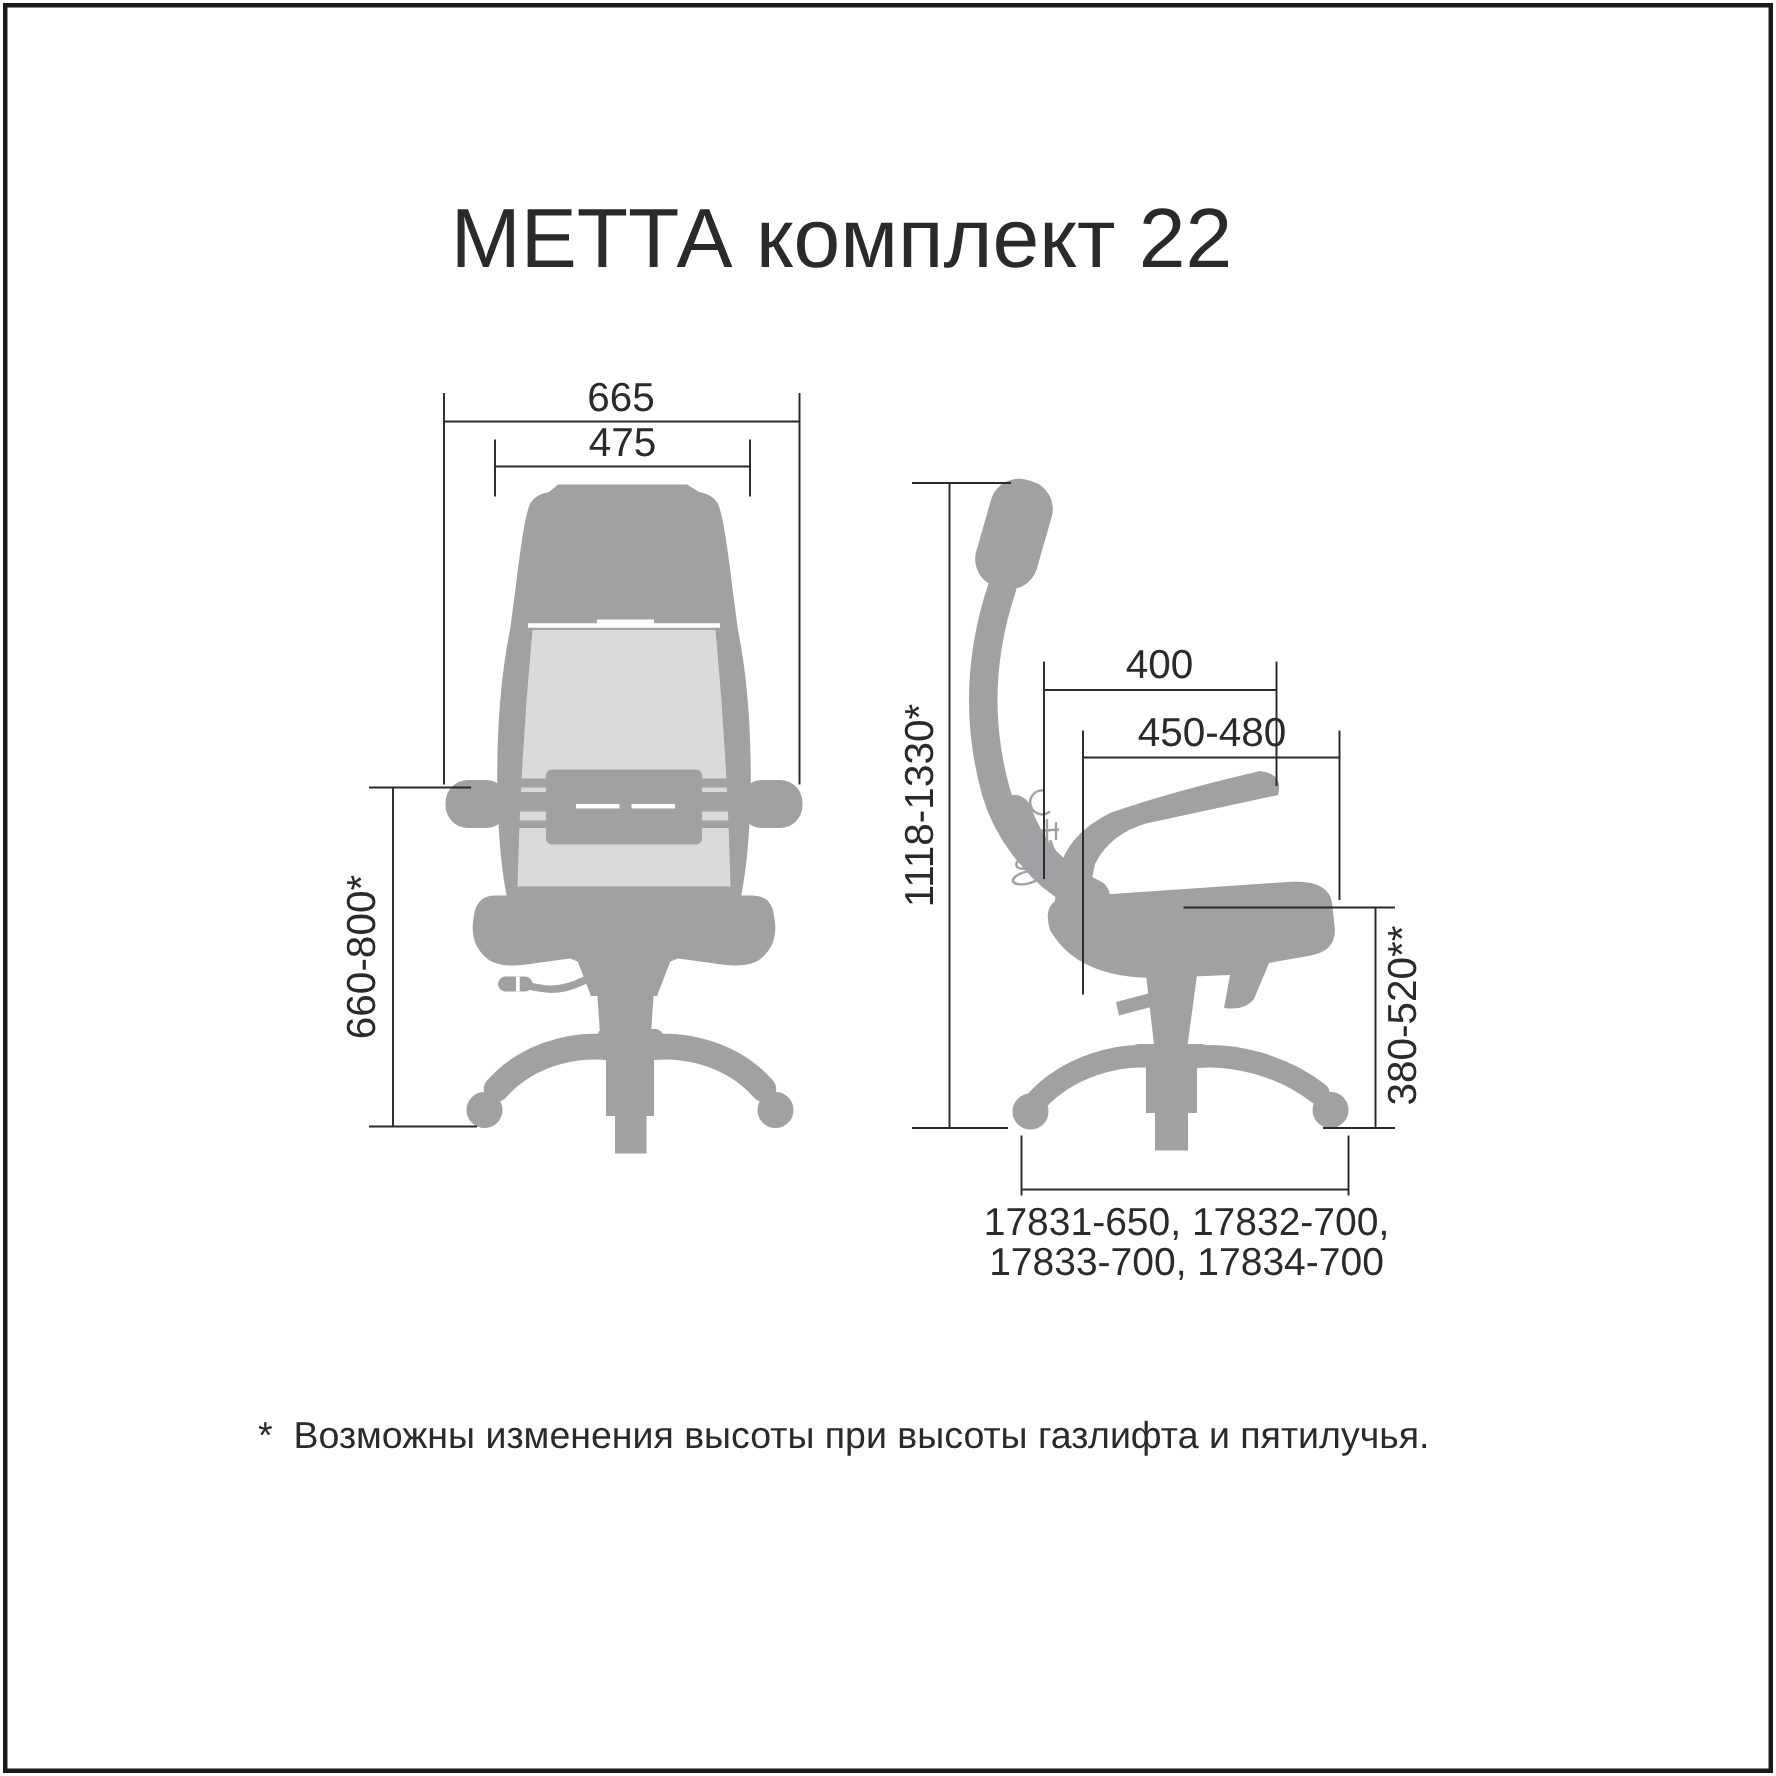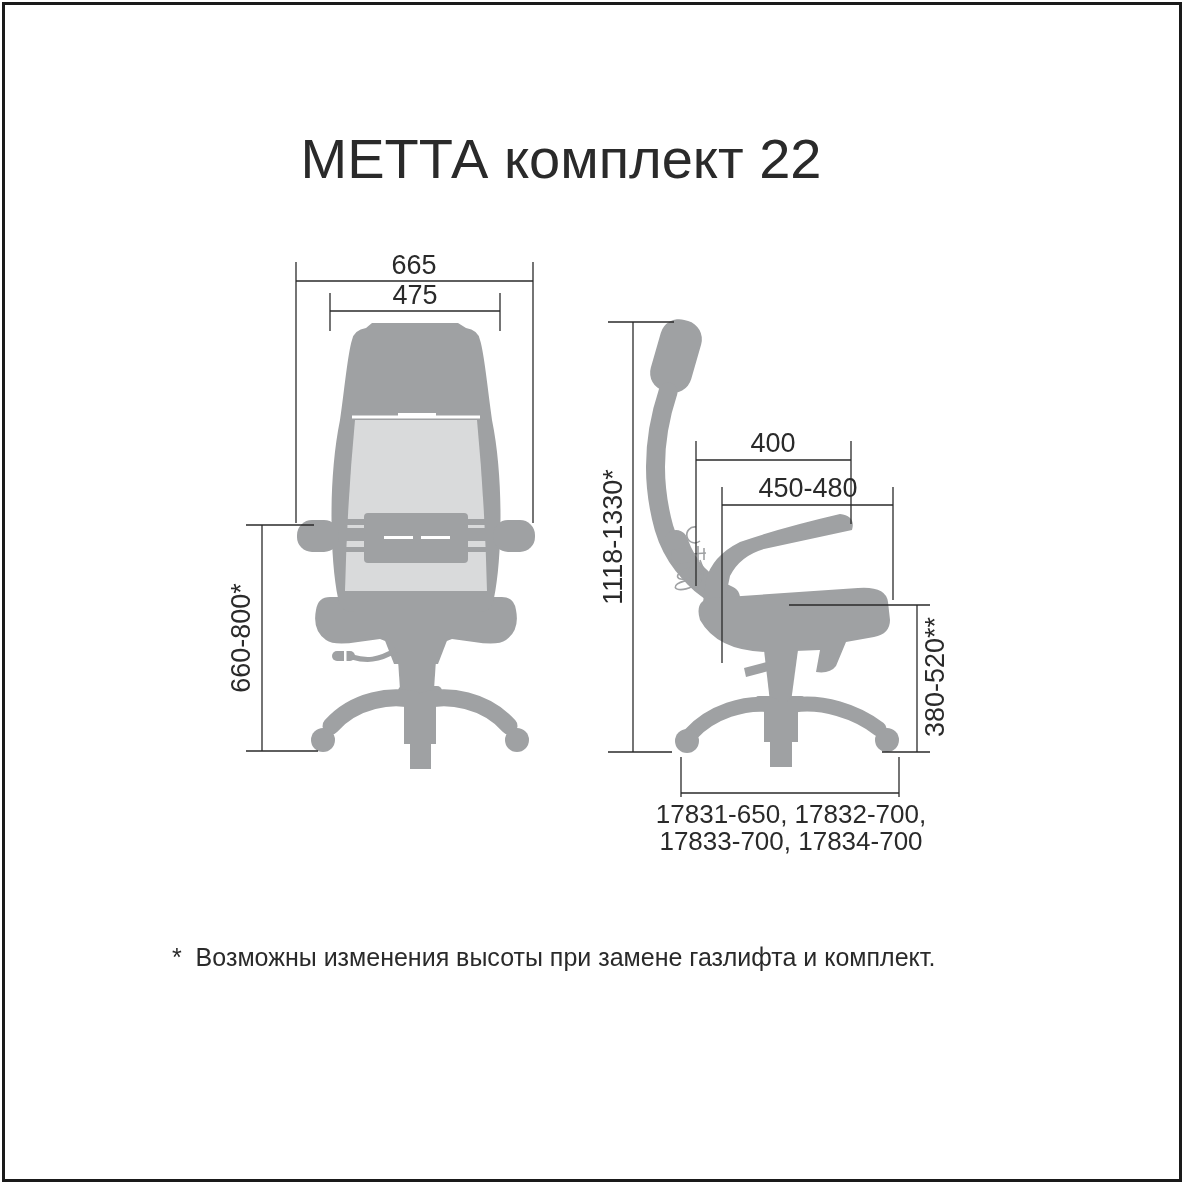--- a/index.html
+++ b/index.html
@@ -185,15 +185,15 @@
 
       <line class="dim" x1="681" y1="757" x2="681" y2="797"></line>
       <line class="dim" x1="899" y1="757" x2="899" y2="797"></line>
       <line class="dim" x1="681" y1="793" x2="899" y2="793"></line>
       <text class="modeltext" x="791" y="823" text-anchor="middle">17831-650, 17832-700,</text>
       <text class="modeltext" x="791" y="850" text-anchor="middle">17833-700, 17834-700</text>
     </g>
   </svg>
 
   <div class="footnotes">
-    <div>*  Возможны изменения высоты при замене газлифта и комплект.</div>
+    <div>*  Возможны изменения высоты при высоты газлифта и пятилучья.</div>
   </div>
 </div>
 
 </body></html>

